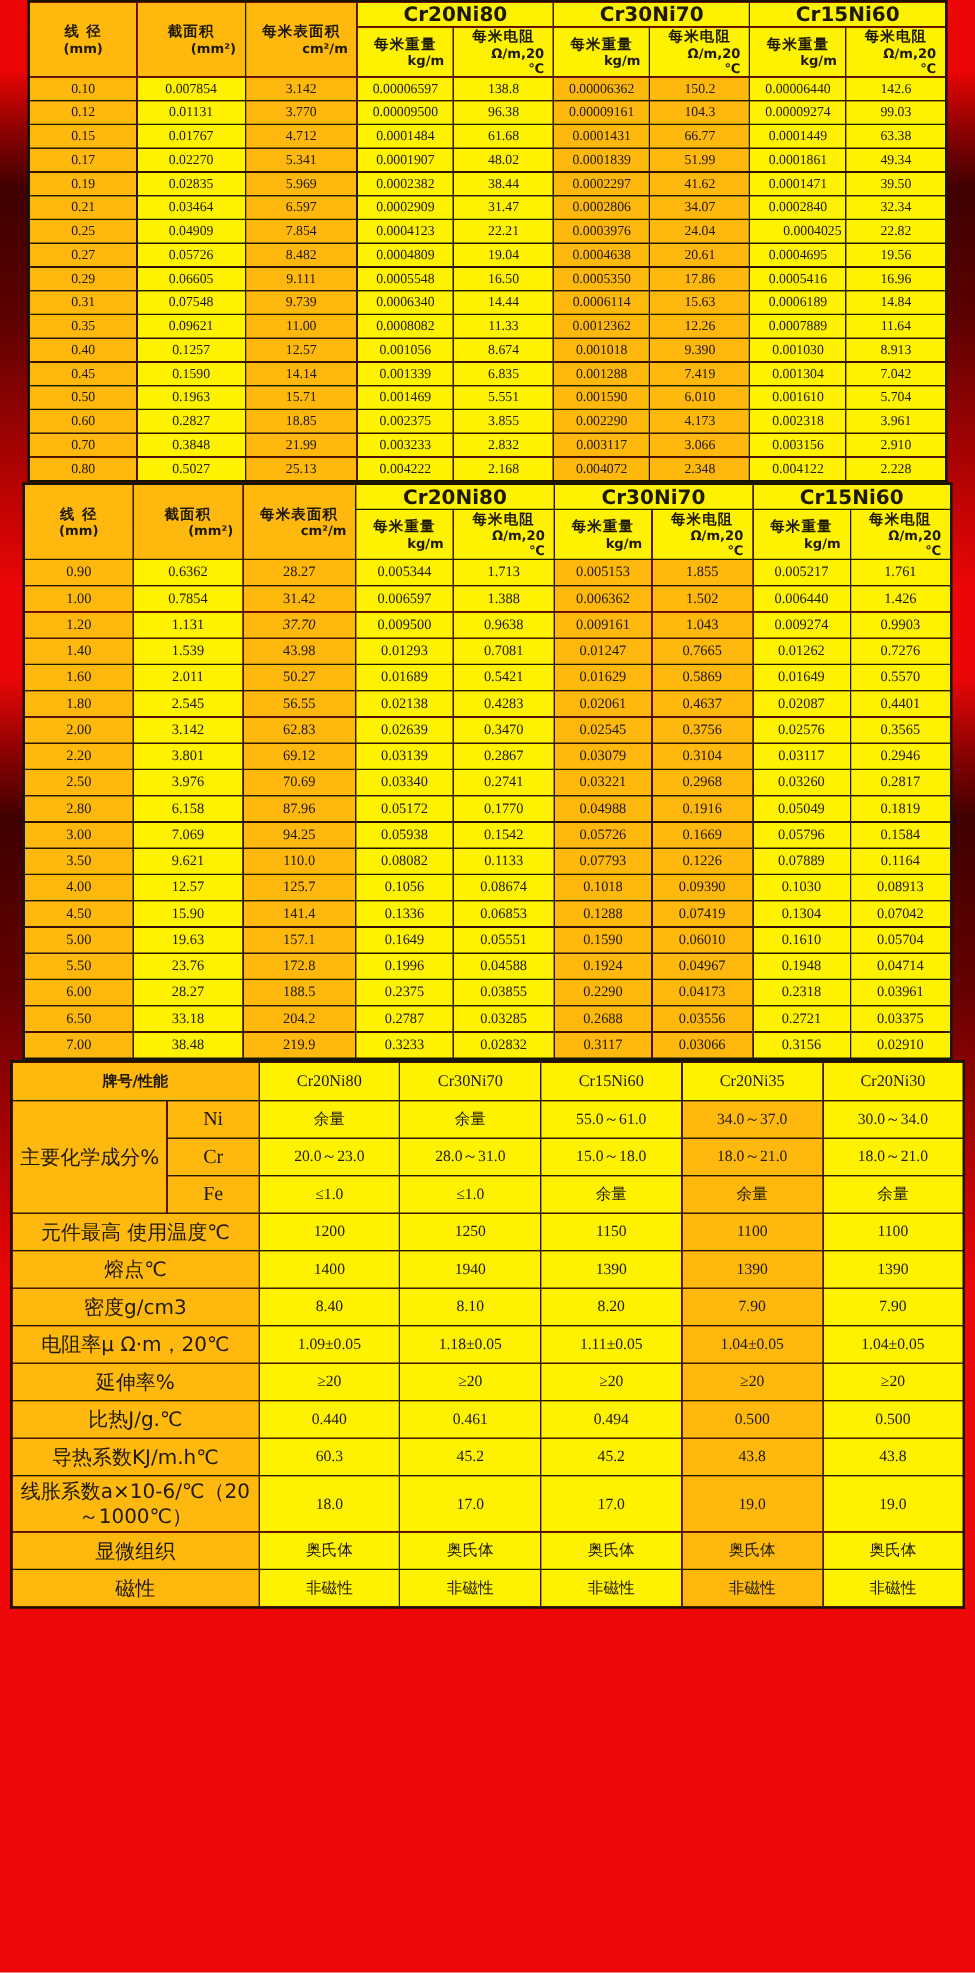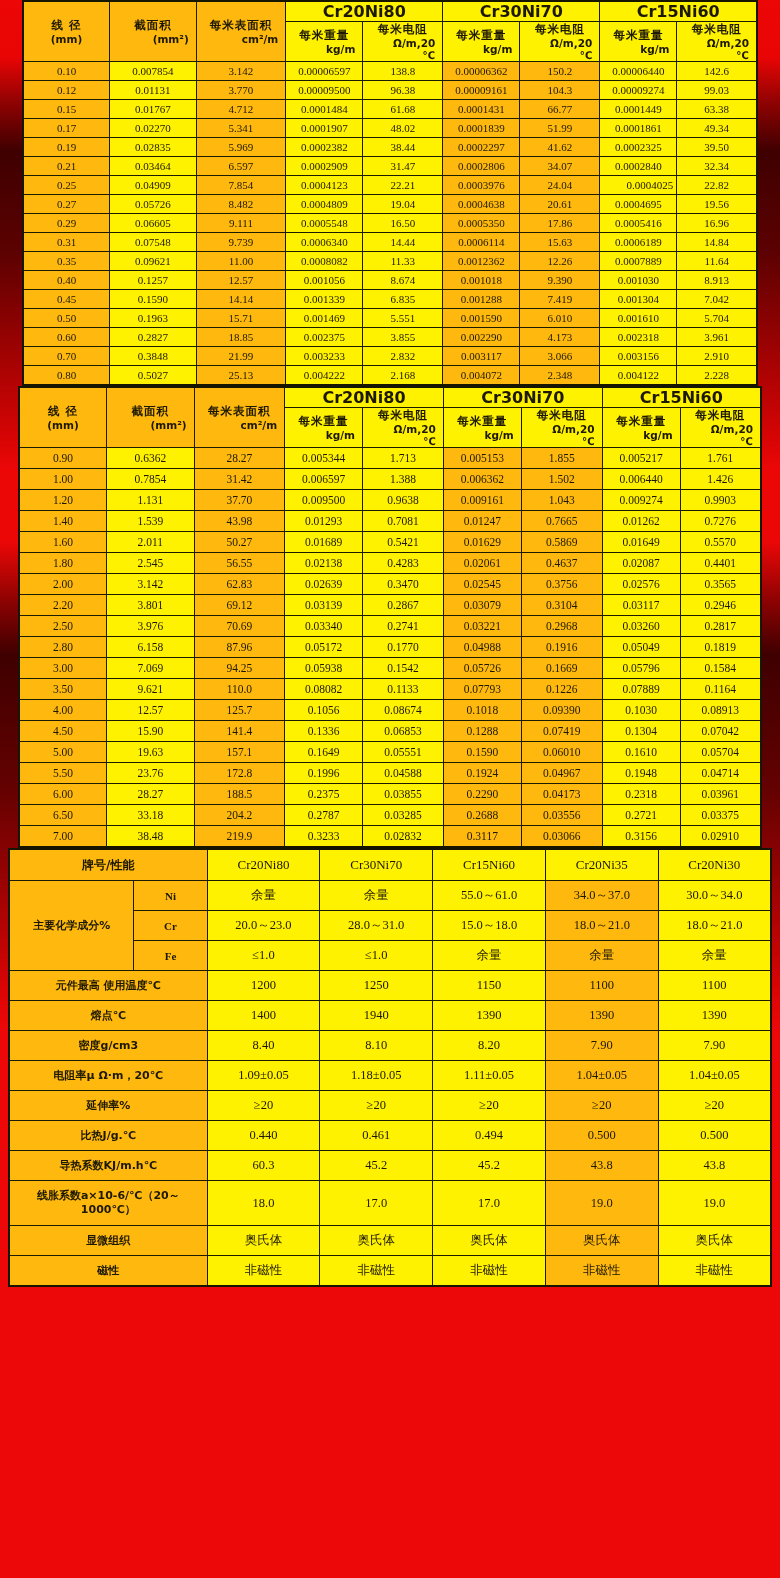--- a/index.html
+++ b/index.html
@@ -31,21 +31,21 @@
   #ptable2{width:744px;}
   .ptable tbody td{height:18px;font-family:"Liberation Serif",serif;
         font-size:11px;}
   #ptable2 tbody td{height:20px;font-size:11.5px;}
   .hlab{font-size:11.5px;font-weight:bold;text-align:center;letter-spacing:1px;}
   .hunit{font-size:10.5px;font-weight:bold;text-align:right;padding-right:7px;
          font-family:"DejaVu Sans",sans-serif;}
   .hunit.center{text-align:center;padding-right:0;}
   
   #phtable{width:764px;}
-  #phtable th{font-size:11px;font-weight:bold;}
+  #phtable th{font-size:16px;font-weight:normal;}
   #phtable td{font-family:"Liberation Serif",serif;font-size:12.5px;height:29px;}
   #phtable thead th{height:30px;font-family:"Liberation Serif",serif;
         font-weight:normal;font-size:13px;}
   #phtable tr.tall td, #phtable tr.tall th{height:44px;}
   #phtable th.rowlab{padding:0 4px;line-height:1.25;}
 </style>
 </head>
 <body>
 
 <div class="page">
@@ -156,21 +156,21 @@
           <td style="background: rgb(255, 242, 0);">49.34</td>
         </tr>
         <tr>
           <td style="background: rgb(255, 185, 14);">0.19</td>
           <td style="background: rgb(255, 242, 0);">0.02835</td>
           <td style="background: rgb(255, 185, 14);">5.969</td>
           <td style="background: rgb(255, 242, 0);">0.0002382</td>
           <td style="background: rgb(255, 242, 0);">38.44</td>
           <td style="background: rgb(255, 185, 14);">0.0002297</td>
           <td style="background: rgb(255, 185, 14);">41.62</td>
-          <td style="background: rgb(255, 242, 0);">0.0002325</td>
+          <td style="background: rgb(255, 242, 0);">0.0001471</td>
           <td style="background: rgb(255, 242, 0);">39.50</td>
         </tr>
         <tr>
           <td style="background: rgb(255, 185, 14);">0.21</td>
           <td style="background: rgb(255, 242, 0);">0.03464</td>
           <td style="background: rgb(255, 185, 14);">6.597</td>
           <td style="background: rgb(255, 242, 0);">0.0002909</td>
           <td style="background: rgb(255, 242, 0);">31.47</td>
           <td style="background: rgb(255, 185, 14);">0.0002806</td>
           <td style="background: rgb(255, 185, 14);">34.07</td>
@@ -381,21 +381,21 @@
           <td style="background: rgb(255, 242, 0);">0.006597</td>
           <td style="background: rgb(255, 242, 0);">1.388</td>
           <td style="background: rgb(255, 185, 14);">0.006362</td>
           <td style="background: rgb(255, 185, 14);">1.502</td>
           <td style="background: rgb(255, 242, 0);">0.006440</td>
           <td style="background: rgb(255, 242, 0);">1.426</td>
         </tr>
         <tr>
           <td style="background: rgb(255, 185, 14);">1.20</td>
           <td style="background: rgb(255, 242, 0);">1.131</td>
-          <td style="background: rgb(255, 185, 14);">37.70</td>
+          <td style="background: rgb(255, 185, 14); font-style: italic;">37.70</td>
           <td style="background: rgb(255, 242, 0);">0.009500</td>
           <td style="background: rgb(255, 242, 0);">0.9638</td>
           <td style="background: rgb(255, 185, 14);">0.009161</td>
           <td style="background: rgb(255, 185, 14);">1.043</td>
           <td style="background: rgb(255, 242, 0);">0.009274</td>
           <td style="background: rgb(255, 242, 0);">0.9903</td>
         </tr>
         <tr>
           <td style="background: rgb(255, 185, 14);">1.40</td>
           <td style="background: rgb(255, 242, 0);">1.539</td>

